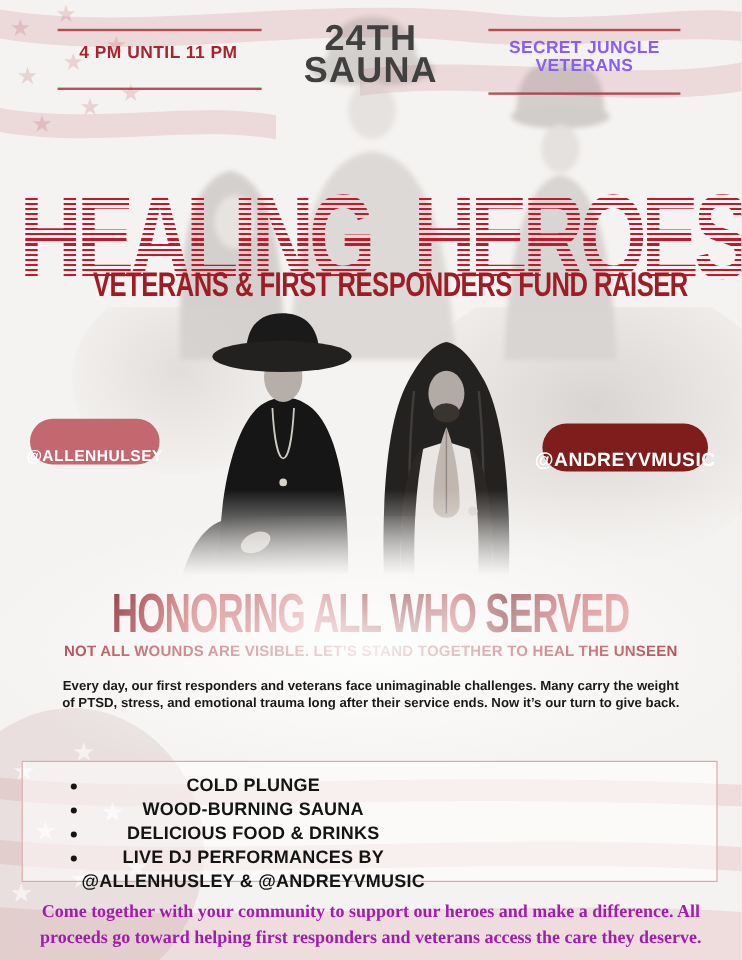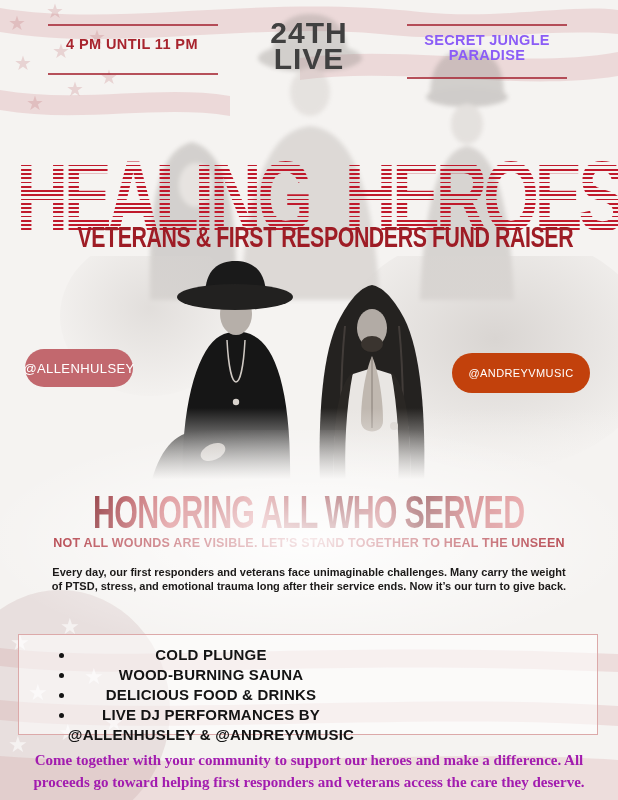--- a/index.html
+++ b/index.html
@@ -36,26 +36,26 @@
     }
   }
   .main-title .w2{margin-left:4px;}
   .fund-subtitle{position:absolute;left:0;top:222px;width:618px;text-align:center;white-space:nowrap;padding-left:16px;}
   .fund-subtitle span{display:inline-block;font-weight:800;font-size:26px;letter-spacing:-.5px;
     transform:scale(.82,1.1);color:#9e1c25;}
   
   .artists-svg{position:absolute;left:0;top:256px;width:618px;height:232px;}
   .artists-fade{position:absolute;left:0;top:408px;width:618px;height:84px;
     background:linear-gradient(180deg,rgba(245,243,241,0),#f5f3f1 85%);}
-  .pill{position:absolute;display:flex;align-items:center;justify-content:center;
-    color:#fff;font-weight:400;letter-spacing:.4px;}
+  .pill{position:absolute;display:flex;align-items:flex-end;justify-content:center;
+    color:#fff;font-weight:700;letter-spacing:.4px;}
   .pill-left{left:25px;top:349px;width:108px;height:38px;border-radius:19px;
     background:#c2686e;font-size:13px;}
   .pill-right{left:452px;top:353px;width:138px;height:40px;border-radius:20px;
-    background:#c2410c;font-size:11px;}
+    background:#7f1d1d;font-size:16px;}
   
   .honoring{position:absolute;left:0;top:490px;width:618px;text-align:center;white-space:nowrap;}
   .honoring span{display:inline-block;font-weight:800;font-size:40px;letter-spacing:-1px;
     transform:scale(.76,1.15);color:#a02026;}
   @supports ((-webkit-background-clip:text) or (background-clip:text)){
     .honoring span{
       background:linear-gradient(90deg,#7e161d 0%,#a8333a 8%,#d2686c 18%,#b8474d 28%,#d97f82 38%,#8c1a21 50%,#7e161d 58%,#b8474d 66%,#6f1318 76%,#c05a5f 86%,#e4989a 100%);
       -webkit-background-clip:text;background-clip:text;color:transparent;
     }
   }
@@ -134,27 +134,27 @@
       <text x="104" y="730">★</text>
     </g>
   </svg>
 
   <div class="rule" style="left:48px;top:24px;width:170px;"></div>
   <div class="hdr-left">4 PM UNTIL 11 PM</div>
   <div class="rule" style="left:48px;top:73px;width:170px;"></div>
 
   <div class="hdr-date">
     <div>24TH</div>
-    <div>LIVE</div>
+    <div>SAUNA</div>
   </div>
 
   <div class="rule" style="left:407px;top:24px;width:160px;"></div>
   <div class="hdr-right">
     <div>SECRET JUNGLE</div>
-    <div>PARADISE</div>
+    <div>VETERANS</div>
   </div>
   <div class="rule" style="left:407px;top:77px;width:160px;"></div>
 
   <div class="main-title">
     <span class="stripey w1">HEALING</span><span class="stripey w2">HEROES</span>
   </div>
   <div class="fund-subtitle">
     <span>VETERANS &amp; FIRST RESPONDERS FUND RAISER</span>
   </div>
 

